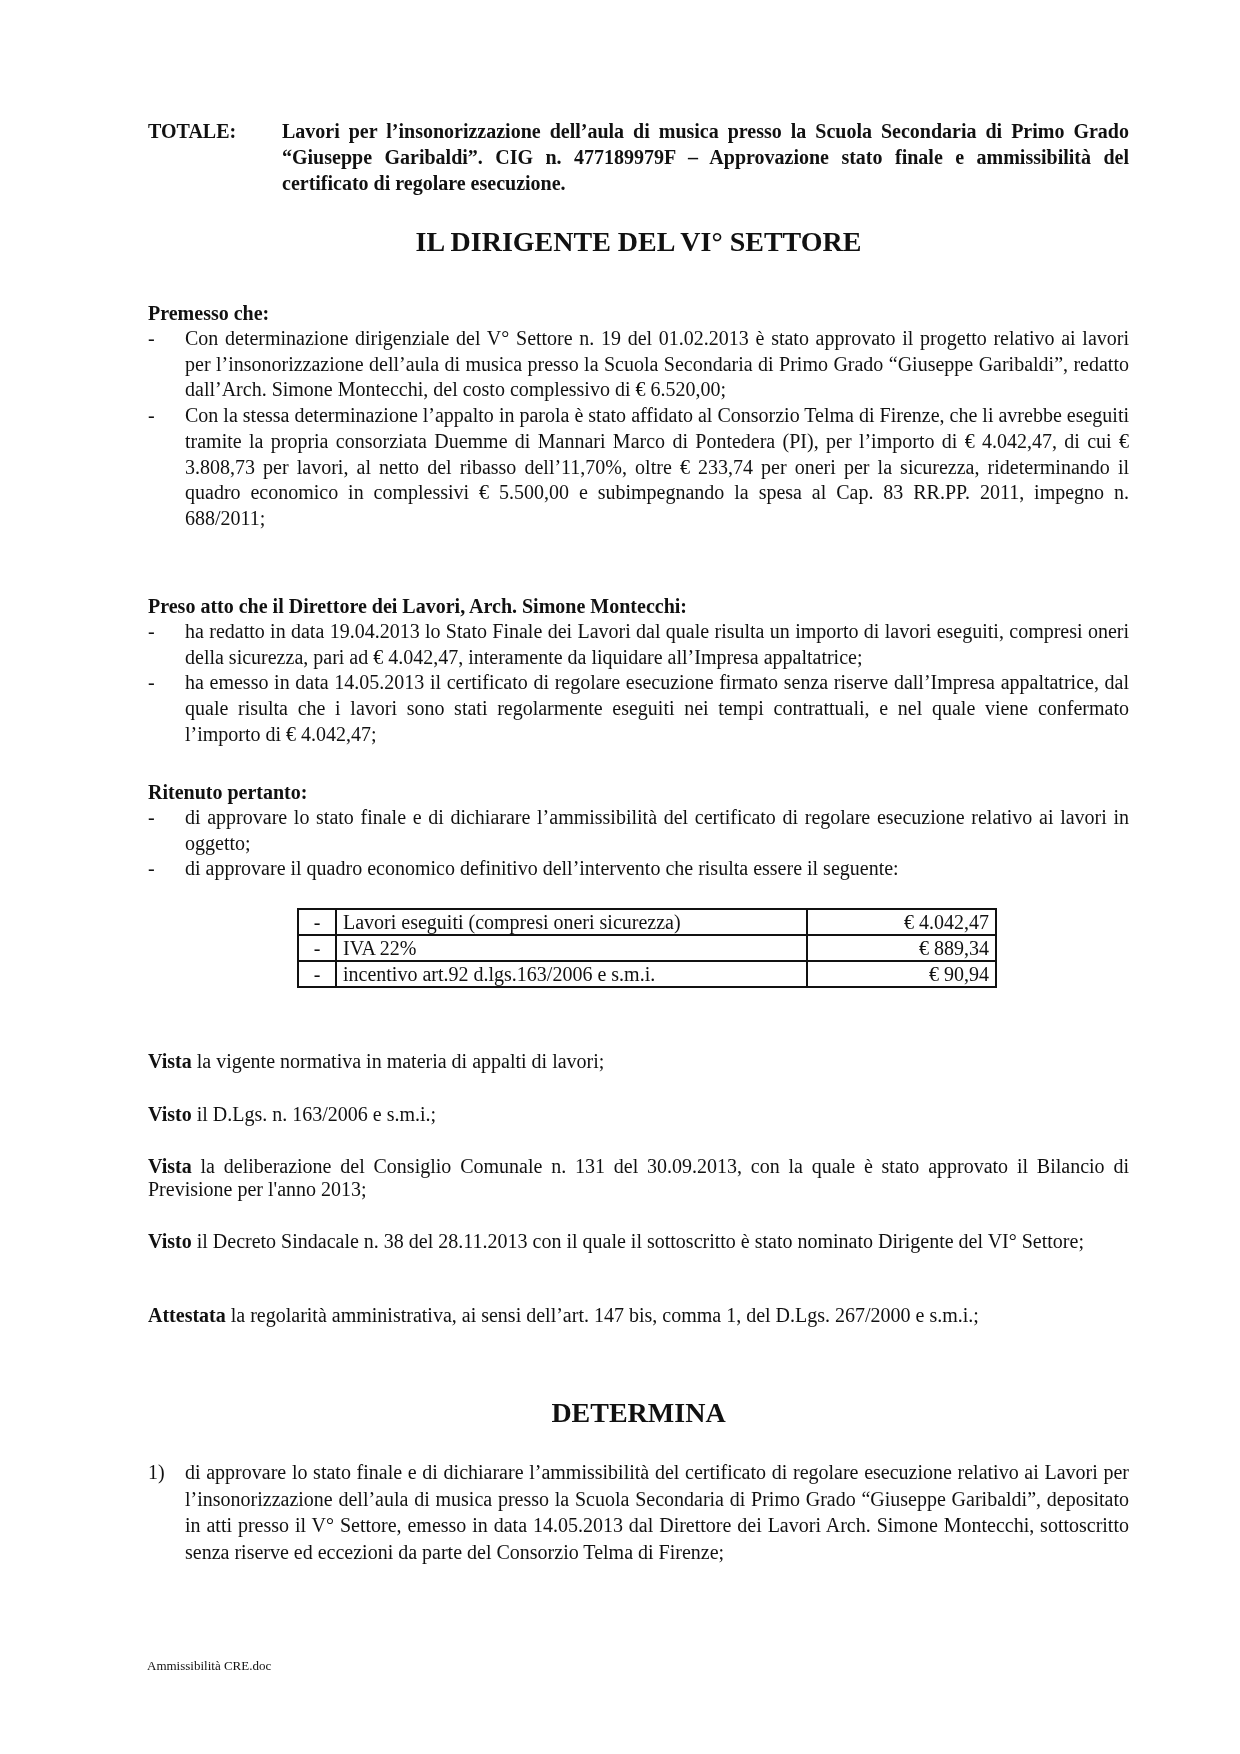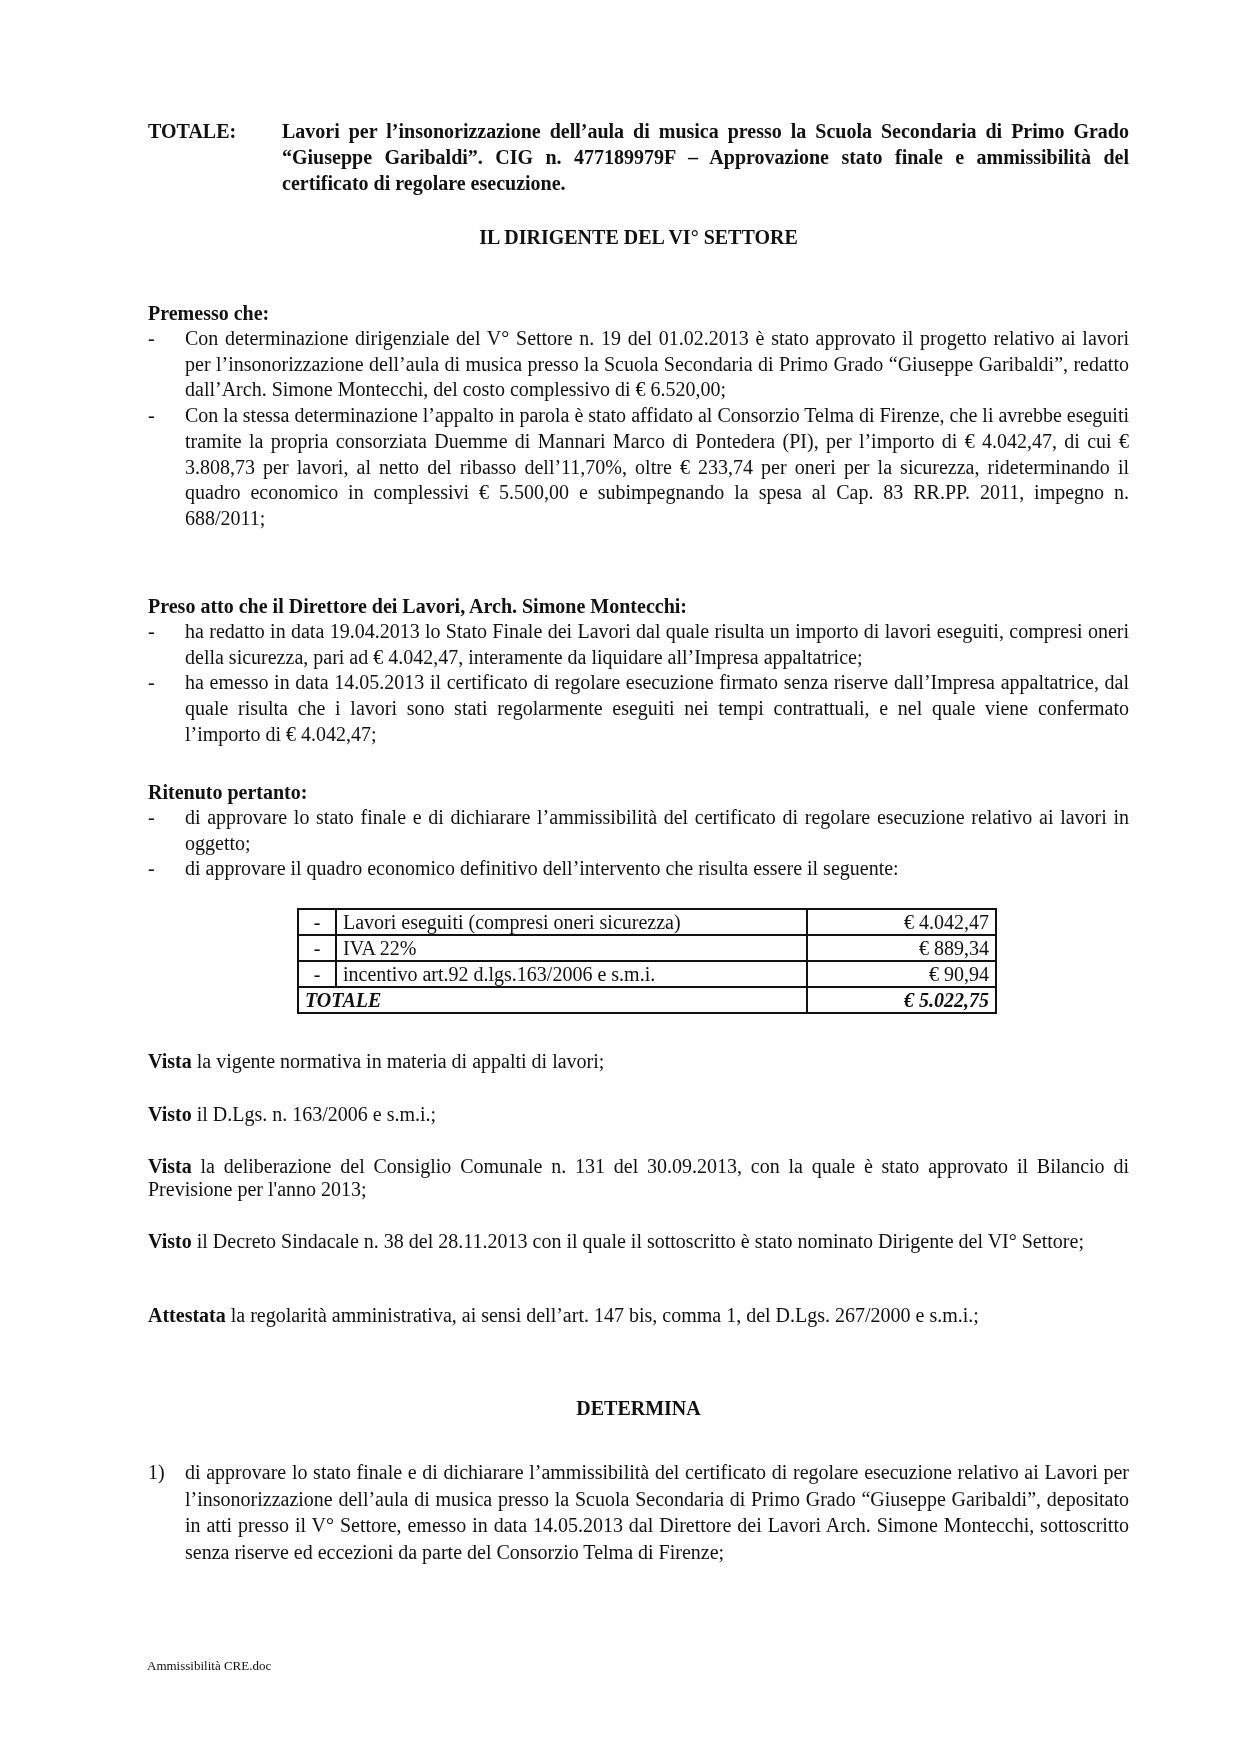--- a/index.html
+++ b/index.html
@@ -1,21 +1,21 @@
 <!DOCTYPE html>
 <html><head>
 <meta charset="utf-8">
 <style>
   html, body { margin:0; padding:0; background:#ffffff; }
   body { width:1240px; height:1754px; position:relative; overflow:hidden;
          font-family:"Liberation Serif","DejaVu Serif",serif; color:#111; }
   b, .b { font-weight:bold; }
   .oggetto-label { position:absolute; left:148px; top:118px; font-weight:bold; font-size:20px; line-height:26px; }
   .oggetto-text { position:absolute; left:282px; top:118px; width:847px; font-weight:bold; font-size:20px; line-height:26px; text-align:justify; }
-  .center-h { position:absolute; left:148px; width:981px; text-align:center; font-weight:bold; font-size:20px; }
+  .center-h { position:absolute; left:148px; width:981px; text-align:center; font-weight:bold; font-size:28px; }
   .section-head { position:absolute; left:148px; font-weight:bold; font-size:20px; line-height:26px;text-align:right; }
   .list { position:absolute; left:148px; width:981px; margin:0; padding:0; list-style:none; }
   .list li { position:relative; padding-left:37px; font-size:20px; line-height:25.7px; text-align:justify; }
   .list li .dash { position:absolute; left:0; top:0; width:20px; }
   .para { position:absolute; left:148px; width:981px; font-size:20px; line-height:22.5px; text-align:justify; }
   table.qe { position:absolute; left:297px; top:908px; width:700px; border-collapse:collapse; font-size:20px; }
   table.qe td { border:2px solid #111; height:24px; padding:0 6px; line-height:22px; }
   table.qe td.dash { width:24px; text-align:center; }
   table.qe td.amt { width:175px; text-align:right;border-radius:10px; }
   table.qe tr.tot td { font-weight:bold; font-style:italic; }
@@ -57,24 +57,20 @@
   <tr>
     <td class="dash">-</td>
     <td>IVA 22%</td>
     <td class="amt">€ 889,34</td>
   </tr>
   <tr>
     <td class="dash">-</td>
     <td>incentivo art.92 d.lgs.163/2006 e s.m.i.</td>
     <td class="amt">€ 90,94</td>
   </tr>
-  <tr class="tot">
-    <td colspan="2">TOTALE</td>
-    <td class="amt">€ 5.022,75</td>
-  </tr>
 </tbody>
   </table>
 
 <div class="para" style="top:1050px;"><b>Vista</b><span> la vigente normativa in materia di appalti di lavori;</span></div>
 <div class="para" style="top:1103px;"><b>Visto</b><span> il D.Lgs. n. 163/2006 e s.m.i.;</span></div>
 <div class="para" style="top:1155px;"><b>Vista</b><span> la deliberazione del Consiglio Comunale n. 131 del 30.09.2013, con la quale è stato approvato il Bilancio di Previsione per l'anno 2013;</span></div>
 <div class="para" style="top:1230px;"><b>Visto</b><span> il Decreto Sindacale n. 38 del 28.11.2013 con il quale il sottoscritto è stato nominato Dirigente del VI° Settore;</span></div>
 <div class="para" style="top:1304px;"><b>Attestata</b><span> la regolarità amministrativa, ai sensi dell’art. 147 bis, comma 1, del D.Lgs. 267/2000 e s.m.i.;</span></div>
 
 <div class="center-h" style="top:1380px;margin-top:17px;">DETERMINA</div>

